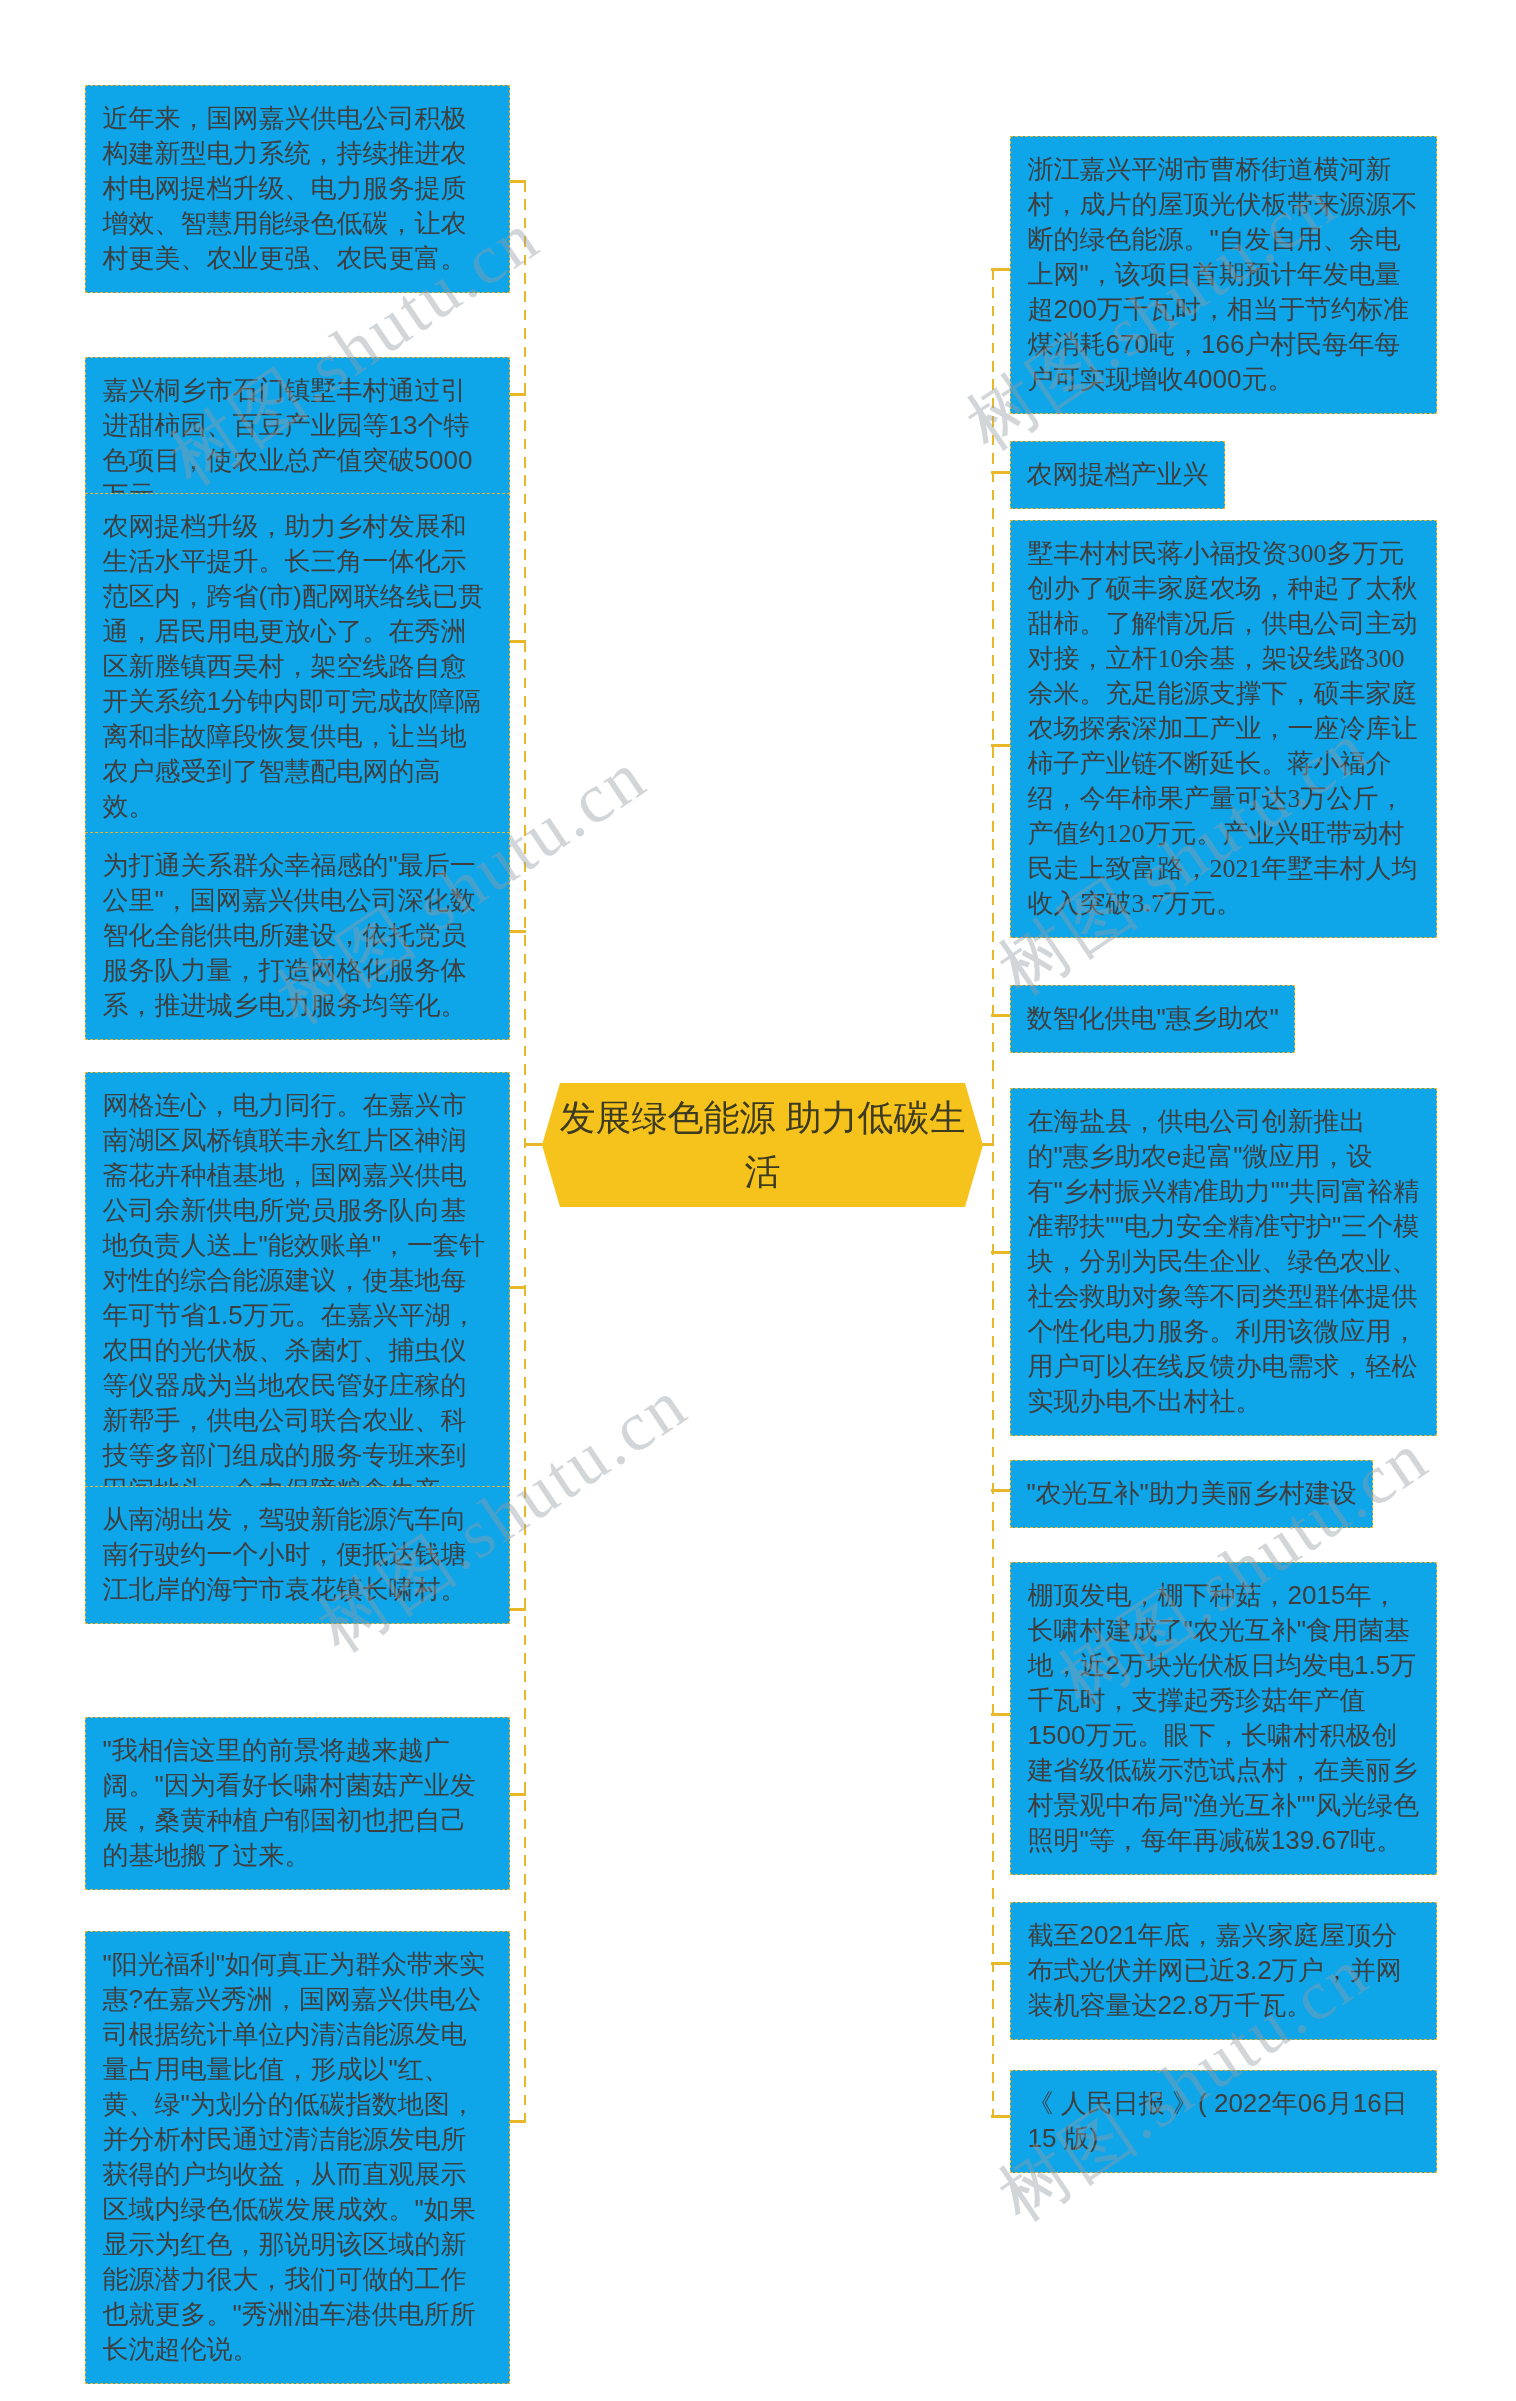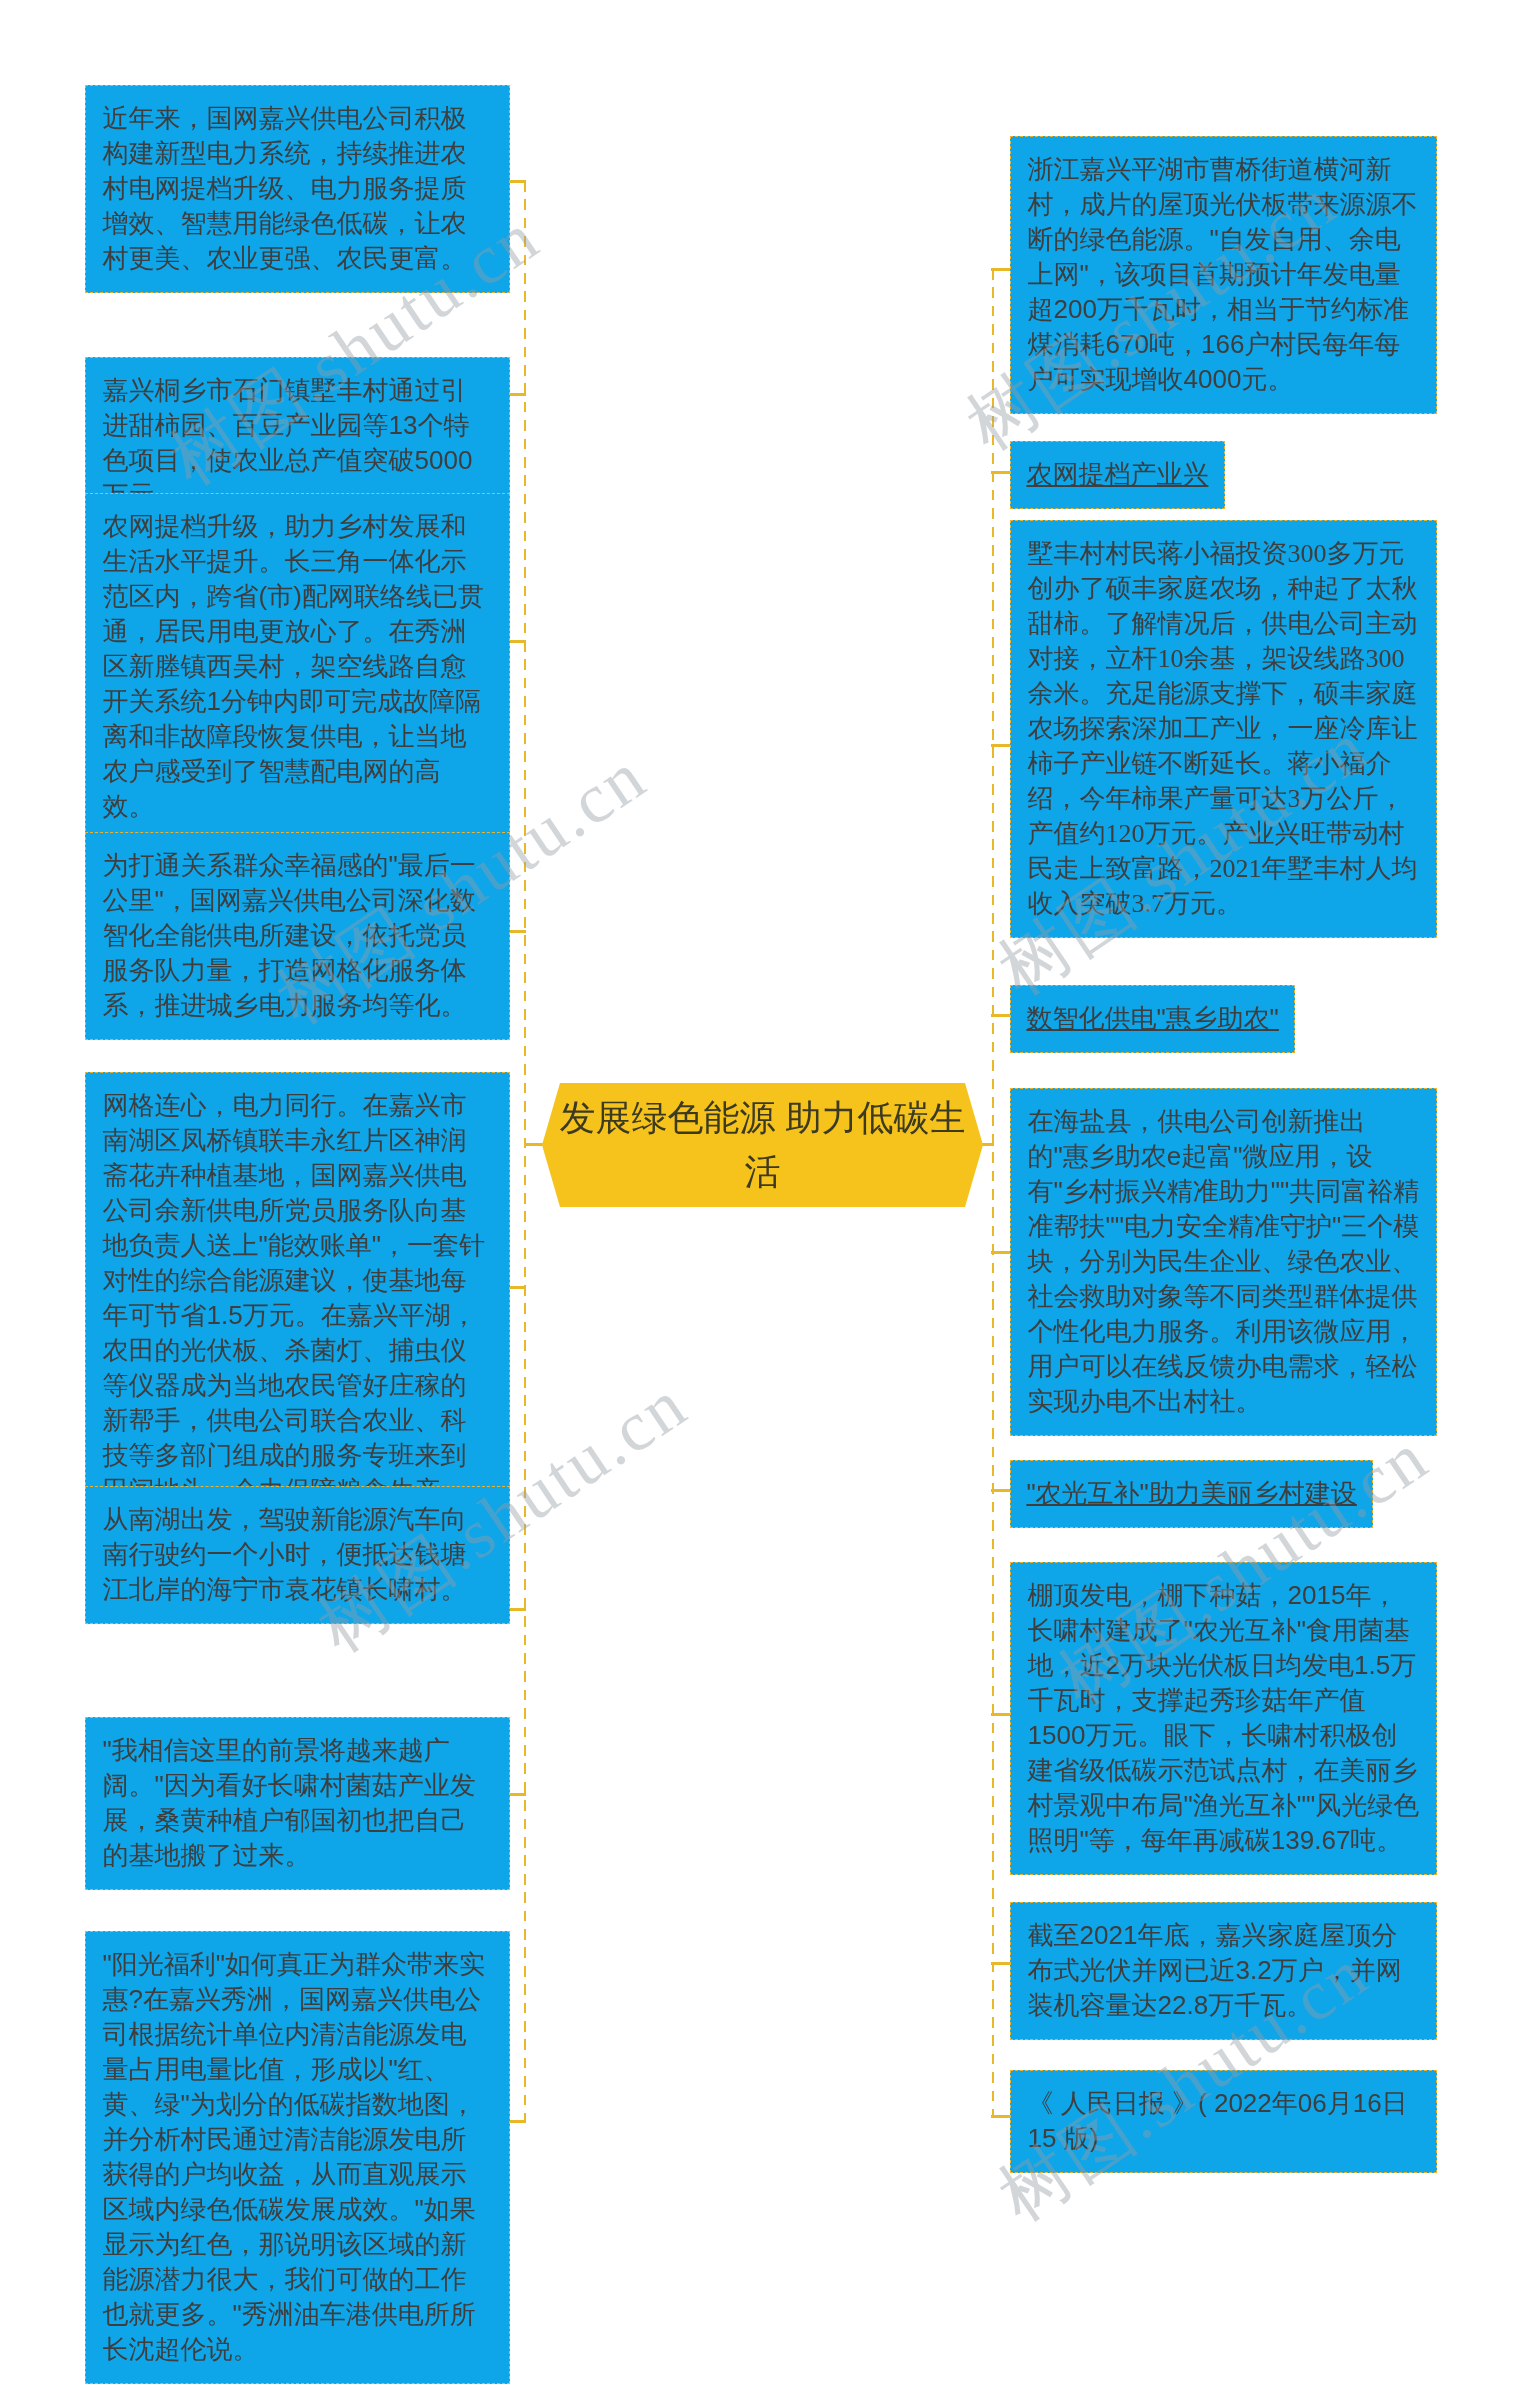--- a/index.html
+++ b/index.html
@@ -19,21 +19,21 @@
     border:1.8px dashed #ecb42c;
     color:#3e3e3e;
     font-size:26px;
     line-height:35px;
     padding:15.4px 16.6px;
     text-align:left;
     letter-spacing:0;
   }
   .tbox.left-col{left:85px;width:425px;}
   .tbox.right-col{left:1010px;width:427px;}
-  .tbox.heading{width:max-content;max-width:427px;padding:15.4px 15.4px;text-decoration:underline;}
+  .tbox.heading{width:max-content;max-width:427px;padding:15.4px 15.4px;}
   
   .central{
     position:absolute;
     left:542px;top:1083px;width:441px;height:124px;
     background:#f5c31b;
     clip-path:polygon(0 50%,18px 0,calc(100% - 18px) 0,100% 50%,calc(100% - 18px) 100%,18px 100%);
     display:flex;align-items:center;justify-content:center;
     color:#3d3a22;
     font-size:36px;line-height:54px;
     text-align:center;

